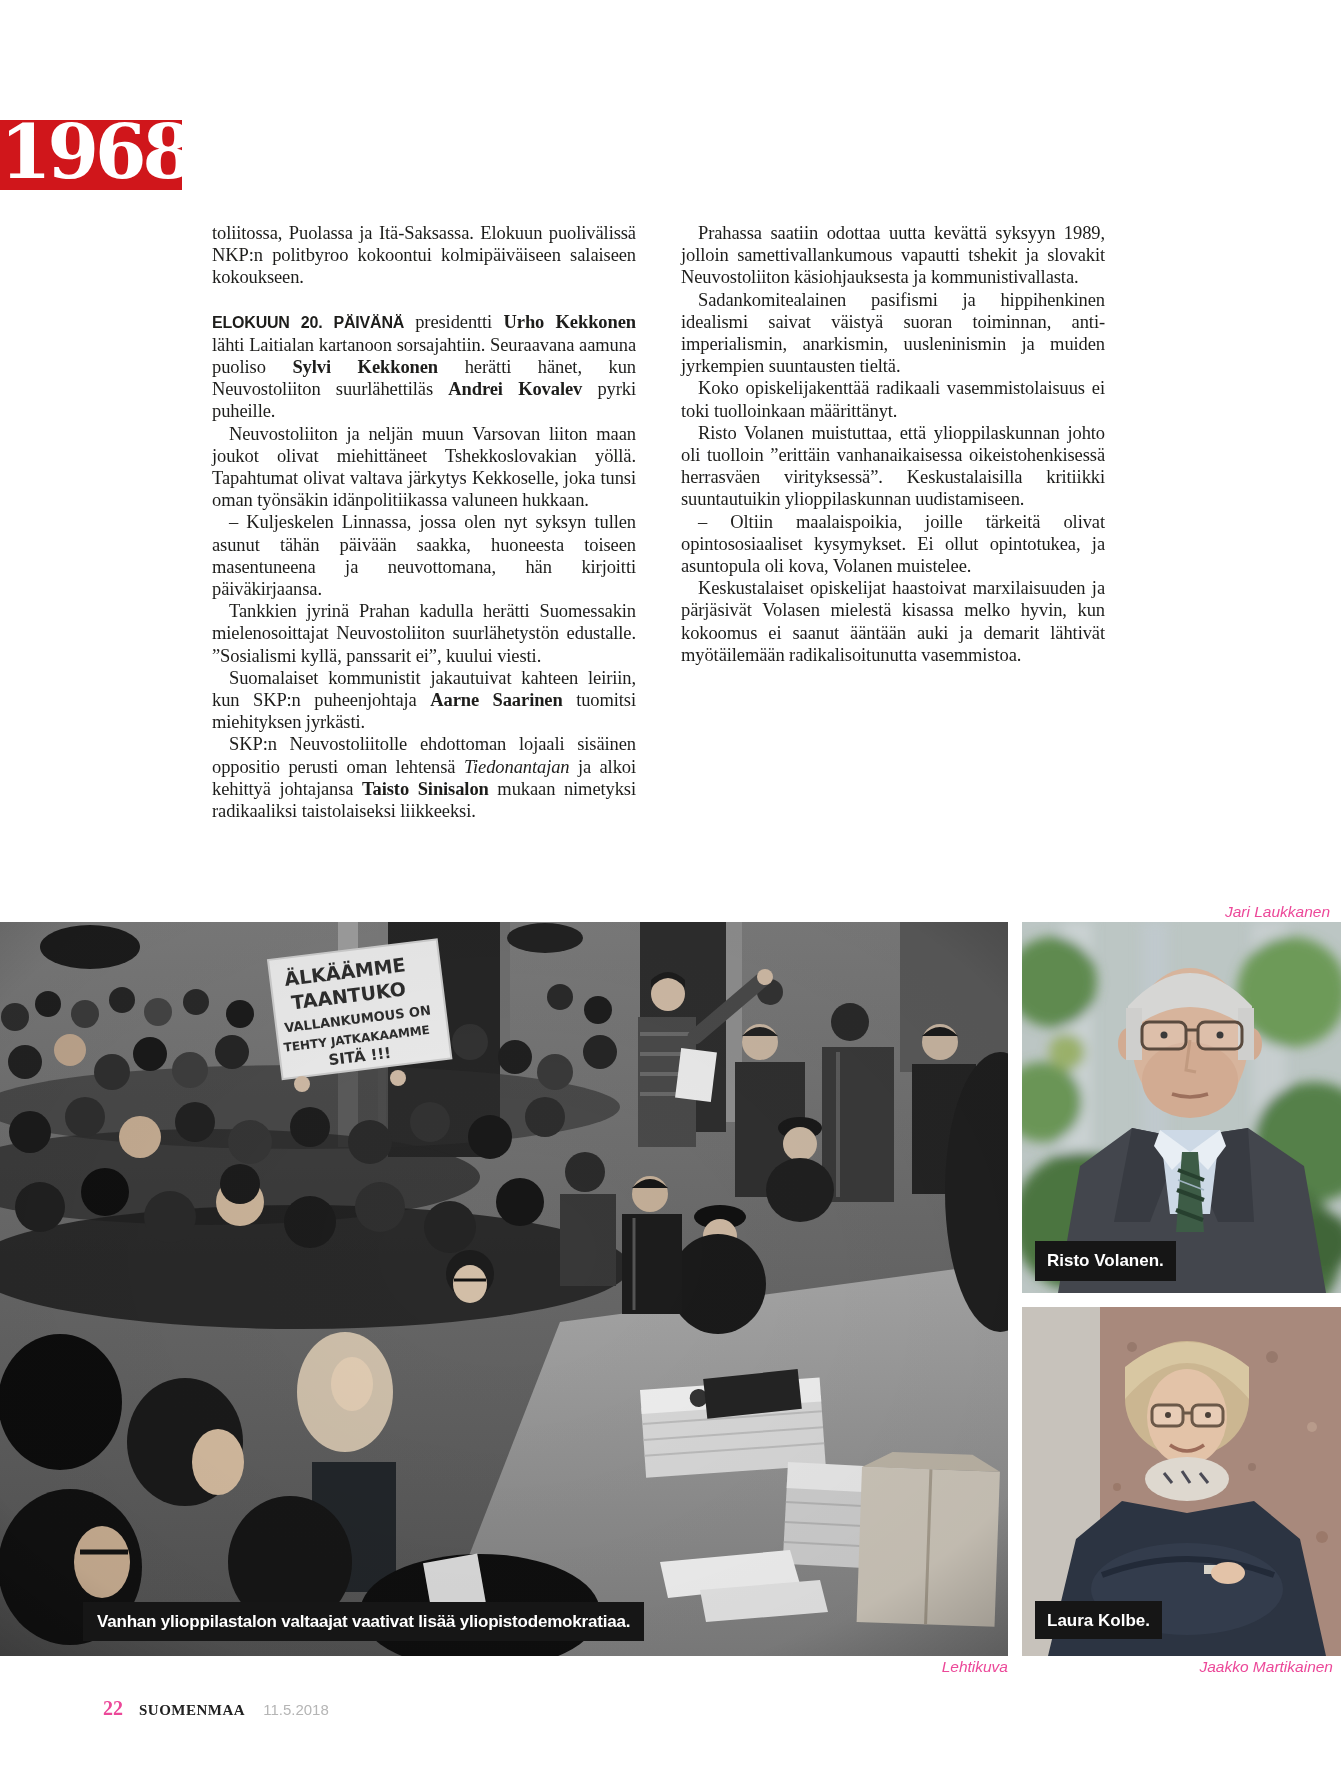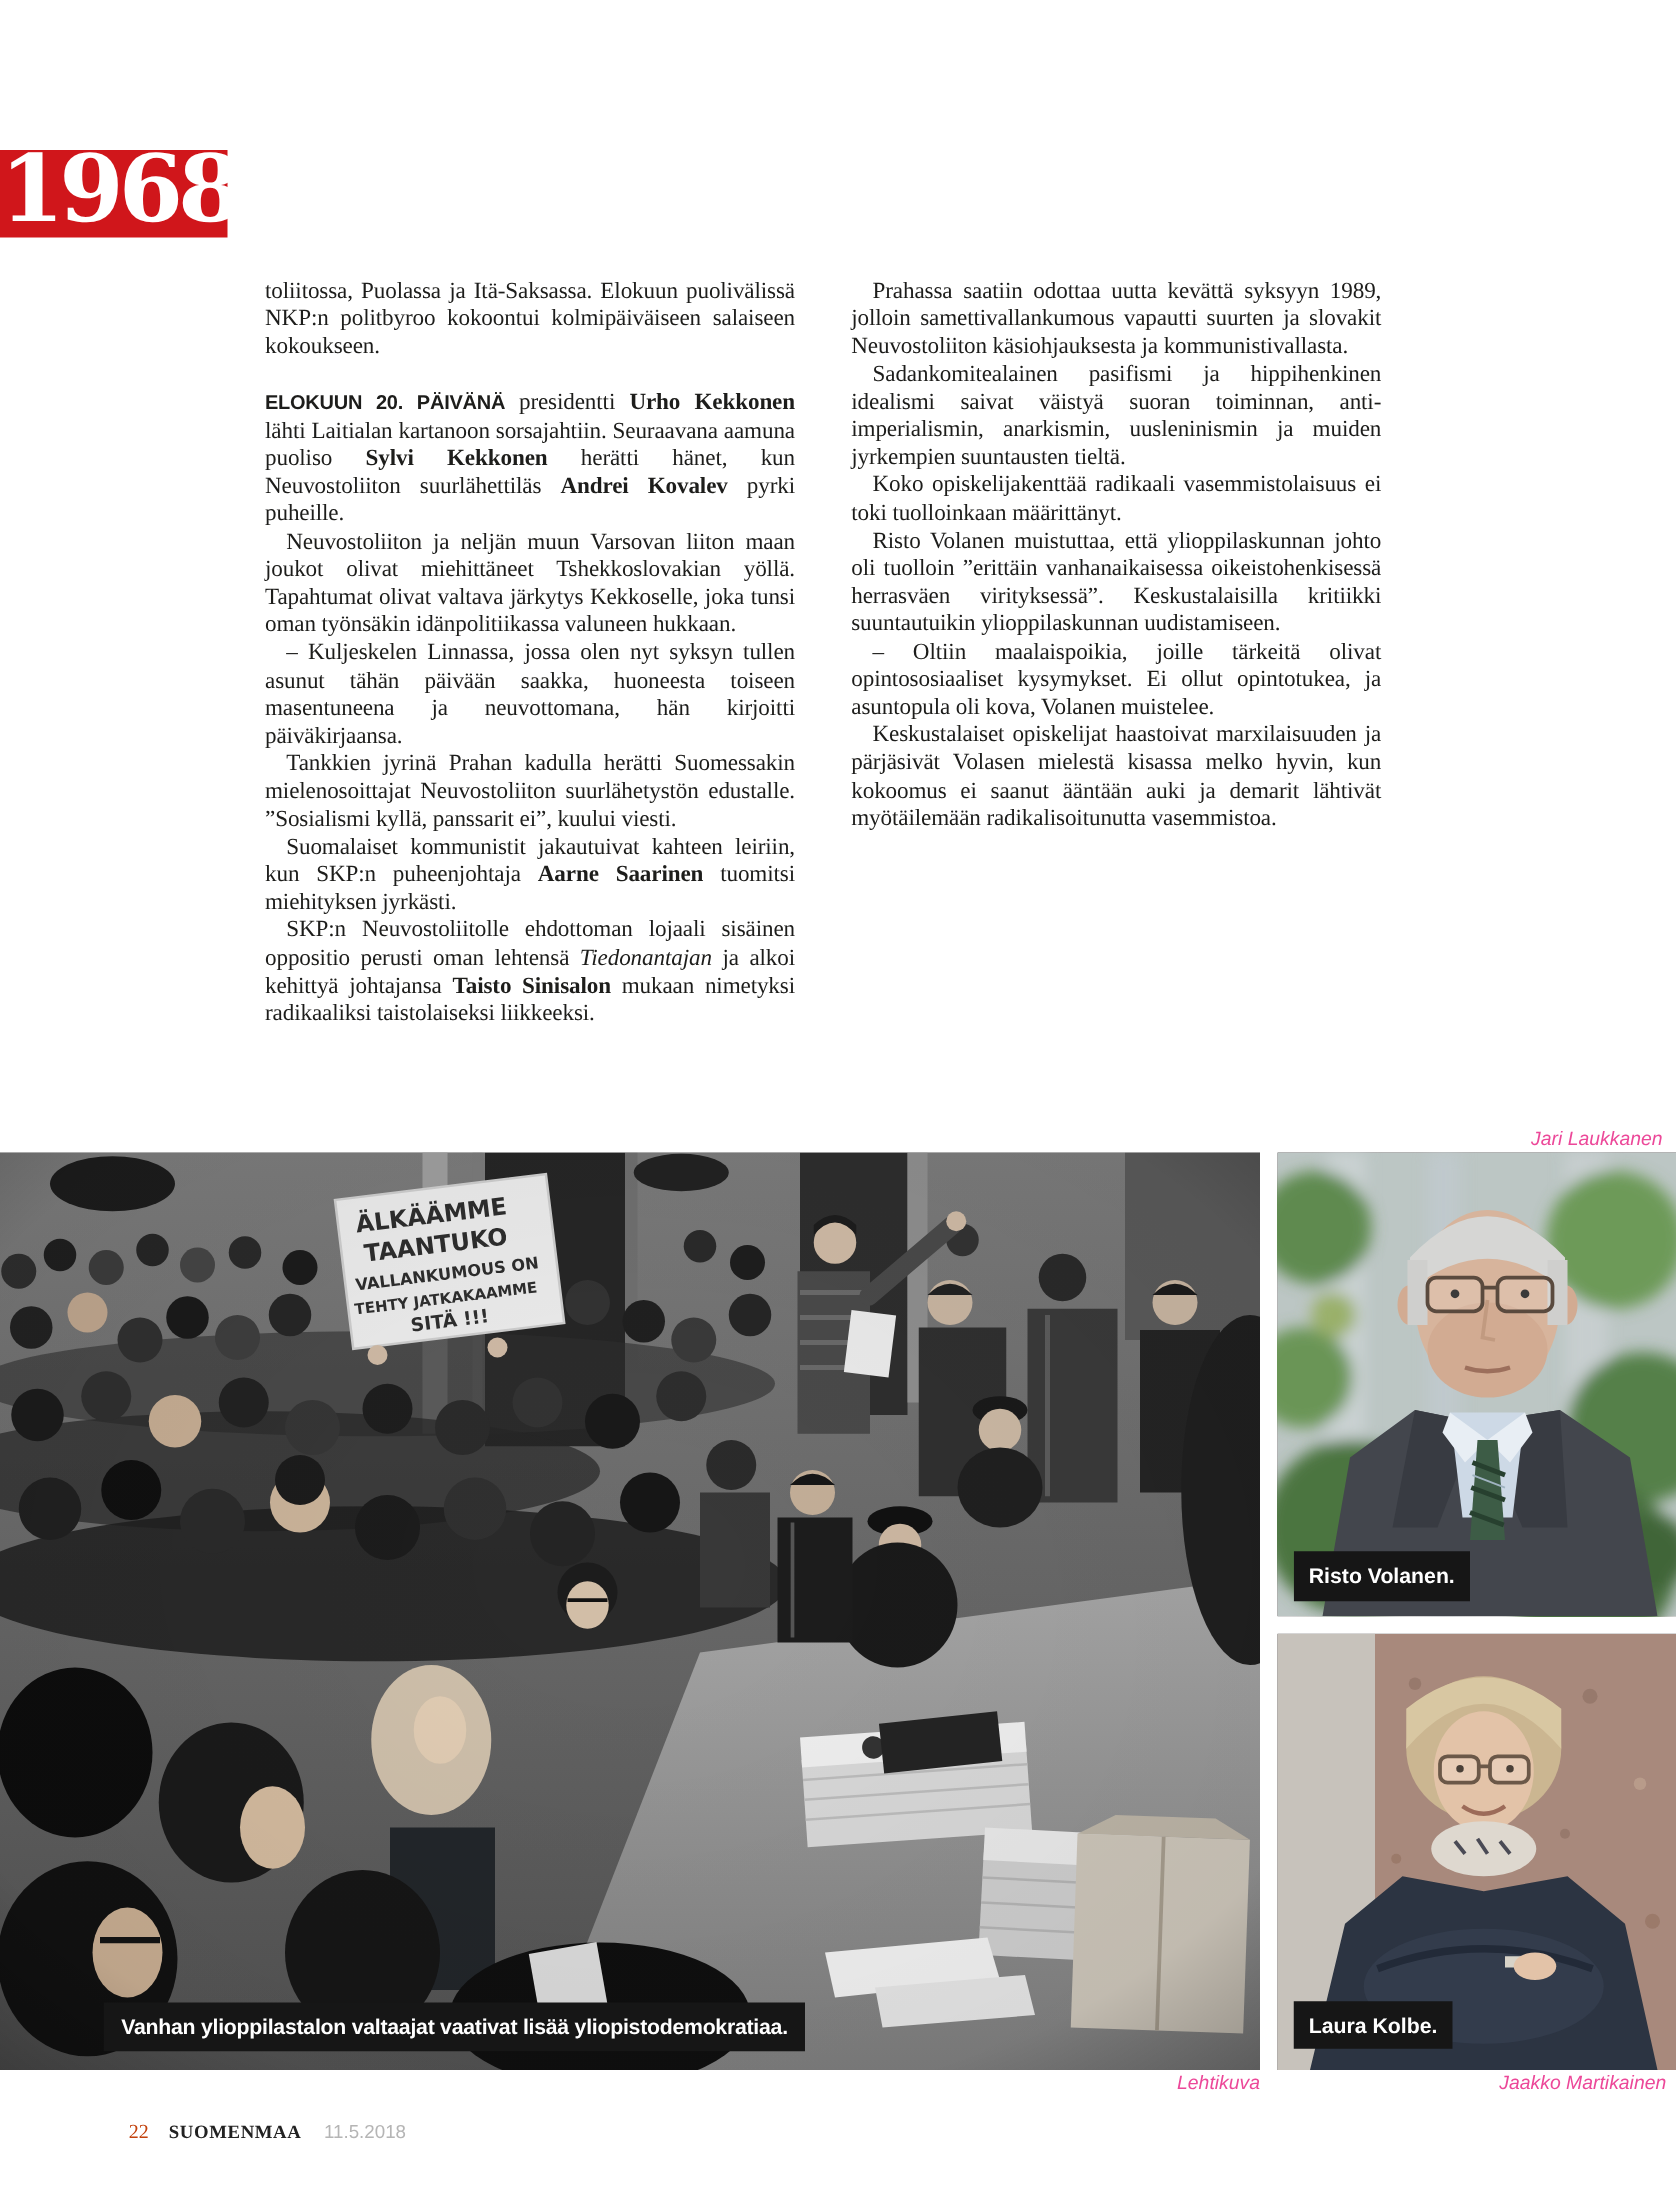--- a/index.html
+++ b/index.html
@@ -52,42 +52,42 @@
     white-space:nowrap;
   }
   .caption-main{
     left:83px;top:1602px;height:39px;line-height:39px;
     font-size:17px;letter-spacing:-0.2px;padding:0 14px;
   }
   .label-risto{left:1035px;top:1241px;height:40px;line-height:40px;font-size:17px;padding:0 12px;}
   .label-laura{left:1035px;top:1601px;height:38px;line-height:40px;font-size:17px;padding:0 12px;}
   
   .footer{position:absolute;left:103px;top:1697px;white-space:nowrap;}
-  .footer .pnum{font-family:"Liberation Serif",serif;font-weight:normal;font-size:16px;color:#c2410c;}
+  .footer .pnum{font-family:"Liberation Serif",serif;font-weight:bold;font-size:20px;color:#ec4899;}
   .footer .mag{font-family:"Liberation Serif",serif;font-weight:bold;font-size:15px;
     letter-spacing:0.5px;color:#222;margin-left:16px;}
   .footer .date{font-family:"Liberation Sans",sans-serif;font-size:15px;color:#b5b5b5;margin-left:18px;}
   svg{display:block;}
 </style>
 </head>
 <body>
 
 <div class="logo">1968</div>
 
 <div class="col col-left">
     <p class="">toliitossa, Puolassa ja Itä-Saksassa. Elokuun puolivälissä NKP:n politbyroo kokoontui kolmipäiväiseen salaiseen kokoukseen.</p>
     <p class="gap"><span class="lead">ELOKUUN 20. PÄIVÄNÄ </span>presidentti <span class="b">Urho Kekkonen</span> lähti Laitialan kartanoon sorsajahtiin. Seuraavana aamuna puoliso <span class="b">Sylvi Kekkonen</span> herätti hänet, kun Neuvostoliiton suurlähettiläs <span class="b">Andrei Kovalev</span> pyrki puheille.</p>
     <p class="ind ">Neuvostoliiton ja neljän muun Varsovan liiton maan joukot olivat miehittäneet Tshekkoslovakian yöllä. Tapahtumat olivat valtava järkytys Kekkoselle, joka tunsi oman työnsäkin idänpolitiikassa valuneen hukkaan.</p>
     <p class="ind ">– Kuljeskelen Linnassa, jossa olen nyt syksyn tullen asunut tähän päivään saakka, huoneesta toiseen masentuneena ja neuvottomana, hän kirjoitti päiväkirjaansa.</p>
     <p class="ind ">Tankkien jyrinä Prahan kadulla herätti Suomessakin mielenosoittajat Neuvostoliiton suurlähetystön edustalle. ”Sosialismi kyllä, panssarit ei”, kuului viesti.</p>
     <p class="ind ">Suomalaiset kommunistit jakautuivat kahteen leiriin, kun SKP:n puheenjohtaja <span class="b">Aarne Saarinen</span> tuomitsi miehityksen jyrkästi.</p>
     <p class="ind ">SKP:n Neuvostoliitolle ehdottoman lojaali sisäinen oppositio perusti oman lehtensä <span class="i">Tiedonantajan</span> ja alkoi kehittyä johtajansa <span class="b">Taisto Sinisalon</span> mukaan nimetyksi radikaaliksi taistolaiseksi liikkeeksi.</p>
   </div>
 <div class="col col-right">
-    <p class="ind ">Prahassa saatiin odottaa uutta kevättä syksyyn 1989, jolloin samettivallankumous vapautti suurten ja slovakit Neuvostoliiton käsiohjauksesta ja kommunistivallasta.</p>
+    <p class="ind ">Prahassa saatiin odottaa uutta kevättä syksyyn 1989, jolloin samettivallankumous vapautti tshekit ja slovakit Neuvostoliiton käsiohjauksesta ja kommunistivallasta.</p>
     <p class="ind ">Sadankomitealainen pasifismi ja hippihenkinen idealismi saivat väistyä suoran toiminnan, anti-imperialismin, anarkismin, uusleninismin ja muiden jyrkempien suuntausten tieltä.</p>
     <p class="ind ">Koko opiskelijakenttää radikaali vasemmistolaisuus ei toki tuolloinkaan määrittänyt.</p>
     <p class="ind ">Risto Volanen muistuttaa, että ylioppilaskunnan johto oli tuolloin ”erittäin vanhanaikaisessa oikeistohenkisessä herrasväen virityksessä”. Keskustalaisilla kritiikki suuntautuikin ylioppilaskunnan uudistamiseen.</p>
     <p class="ind ">– Oltiin maalaispoikia, joille tärkeitä olivat opintososiaaliset kysymykset. Ei ollut opintotukea, ja asuntopula oli kova, Volanen muistelee.</p>
     <p class="ind ">Keskustalaiset opiskelijat haastoivat marxilaisuuden ja pärjäsivät Volasen mielestä kisassa melko hyvin, kun kokoomus ei saanut ääntään auki ja demarit lähtivät myötäilemään radikalisoitunutta vasemmistoa.</p>
   </div>
 
 <div class="credit credit-top">Jari Laukkanen</div>
 <div class="credit credit-main">Lehtikuva</div>
 <div class="credit credit-portraits">Jaakko Martikainen</div>

